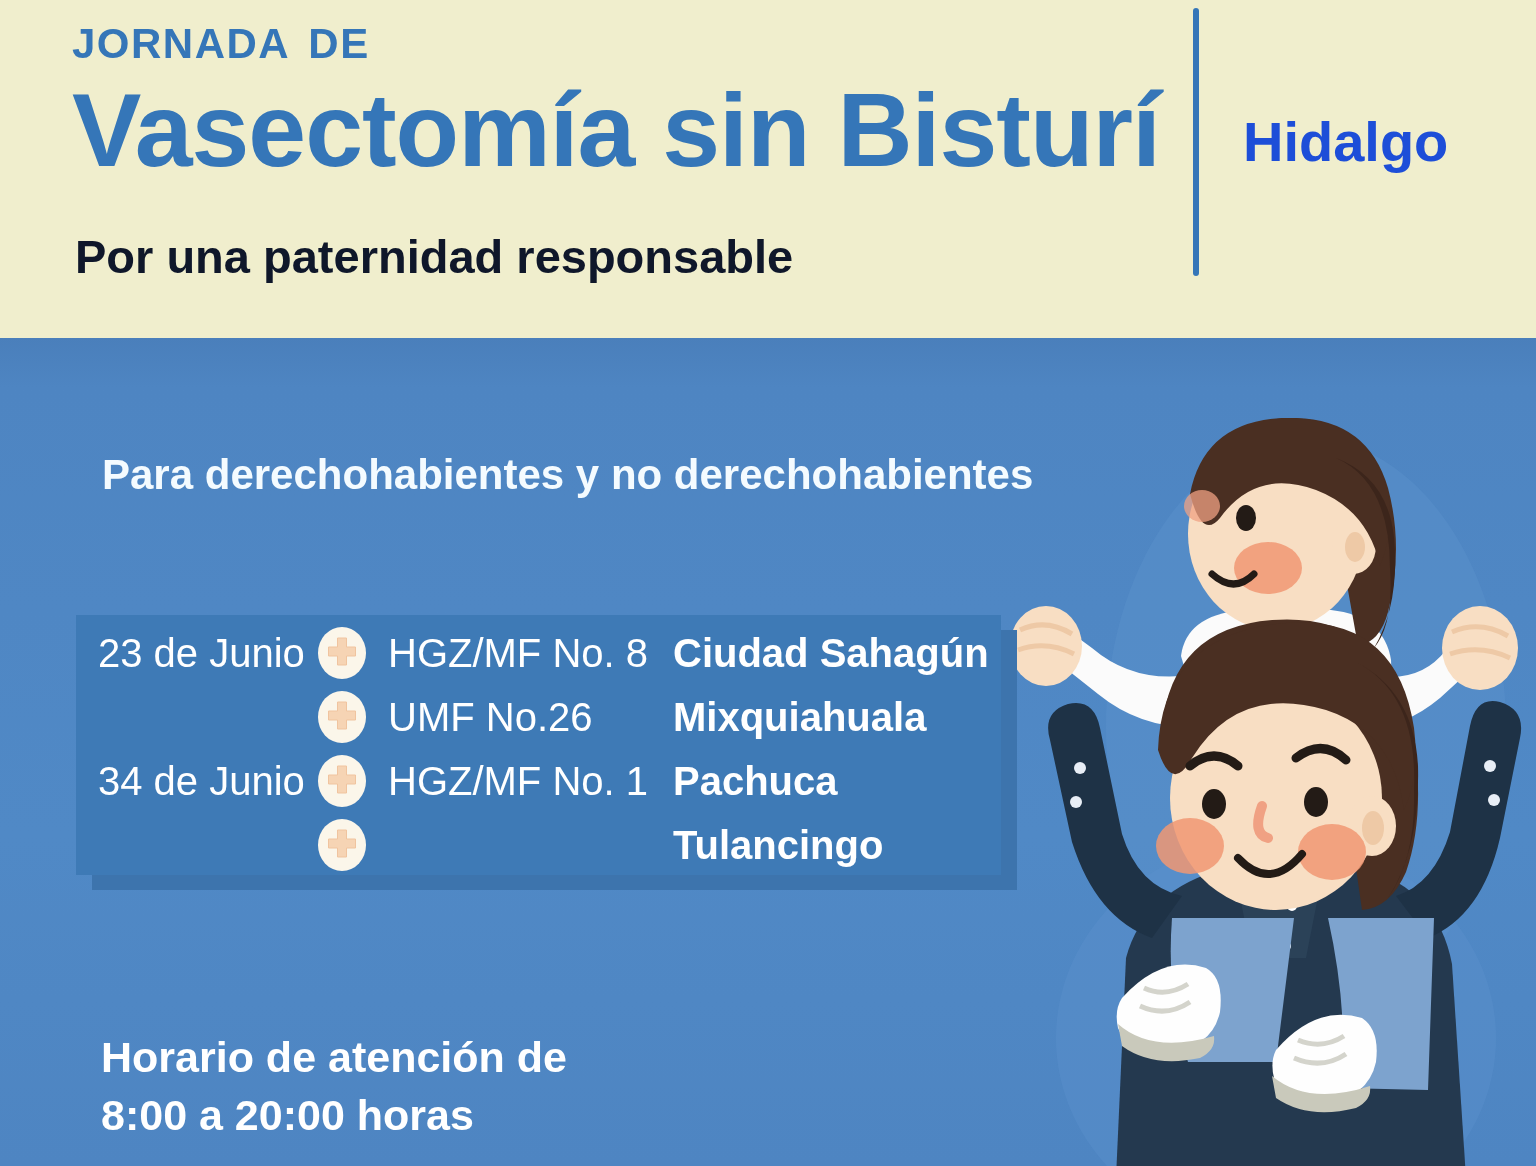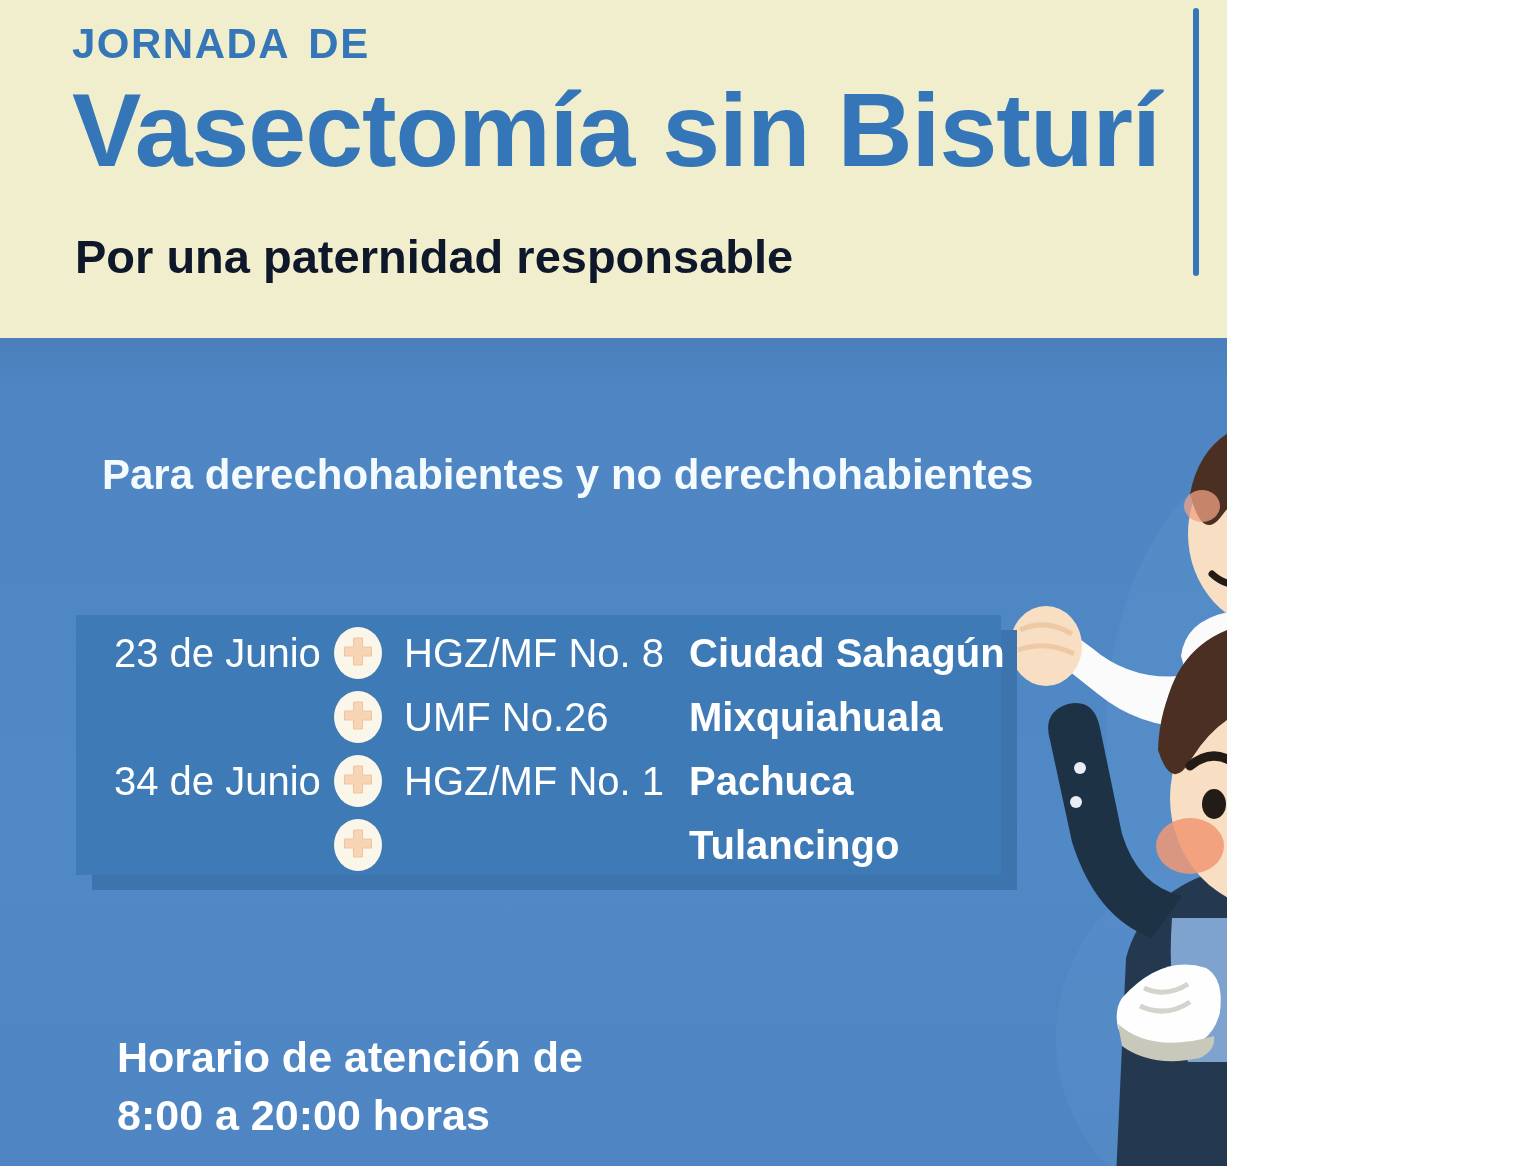--- a/index.html
+++ b/index.html
@@ -2,21 +2,21 @@
 <html><head>
 <meta charset="utf-8">
 <style>
   html, body {
     margin: 0;
     padding: 0;
     background: #ffffff;
   }
   .poster {
     position: relative;
-    width: 1227px;
+    width: 1536px;
     height: 1166px;
     overflow: hidden;
     font-family: "Liberation Sans", sans-serif;
     background: #4e85c2;
   }
 
   
   .header {
     position: absolute;
     left: 0;
@@ -119,21 +119,21 @@
     z-index: 3;
   }
   .schedule {
     position: absolute;
     left: 76px;
     top: 277px;
     width: 925px;
     height: 260px;
     background: #3e7ab6;
     z-index: 4;
-    padding: 6px 0 0 16px;
+    padding: 6px 0 0 0;
     box-sizing: border-box;
   }
   .sched-row {
     position: relative;
     height: 64px;
     display: flex;
     align-items: center;
   }
   .sched-date {
     position: absolute;
@@ -179,21 +179,20 @@
   .hours {
     position: absolute;
     left: 101px;
     top: 690px;
     font-size: 43px;
     line-height: 58px;
     font-weight: 700;
     color: #ffffff;
     white-space: nowrap;
     z-index: 5;
-    margin-left: 16px;
   }
 
   
   .illustration {
     position: absolute;
     right: 0;
     top: 60px;
     width: 560px;
     height: 768px;
     z-index: 2;

